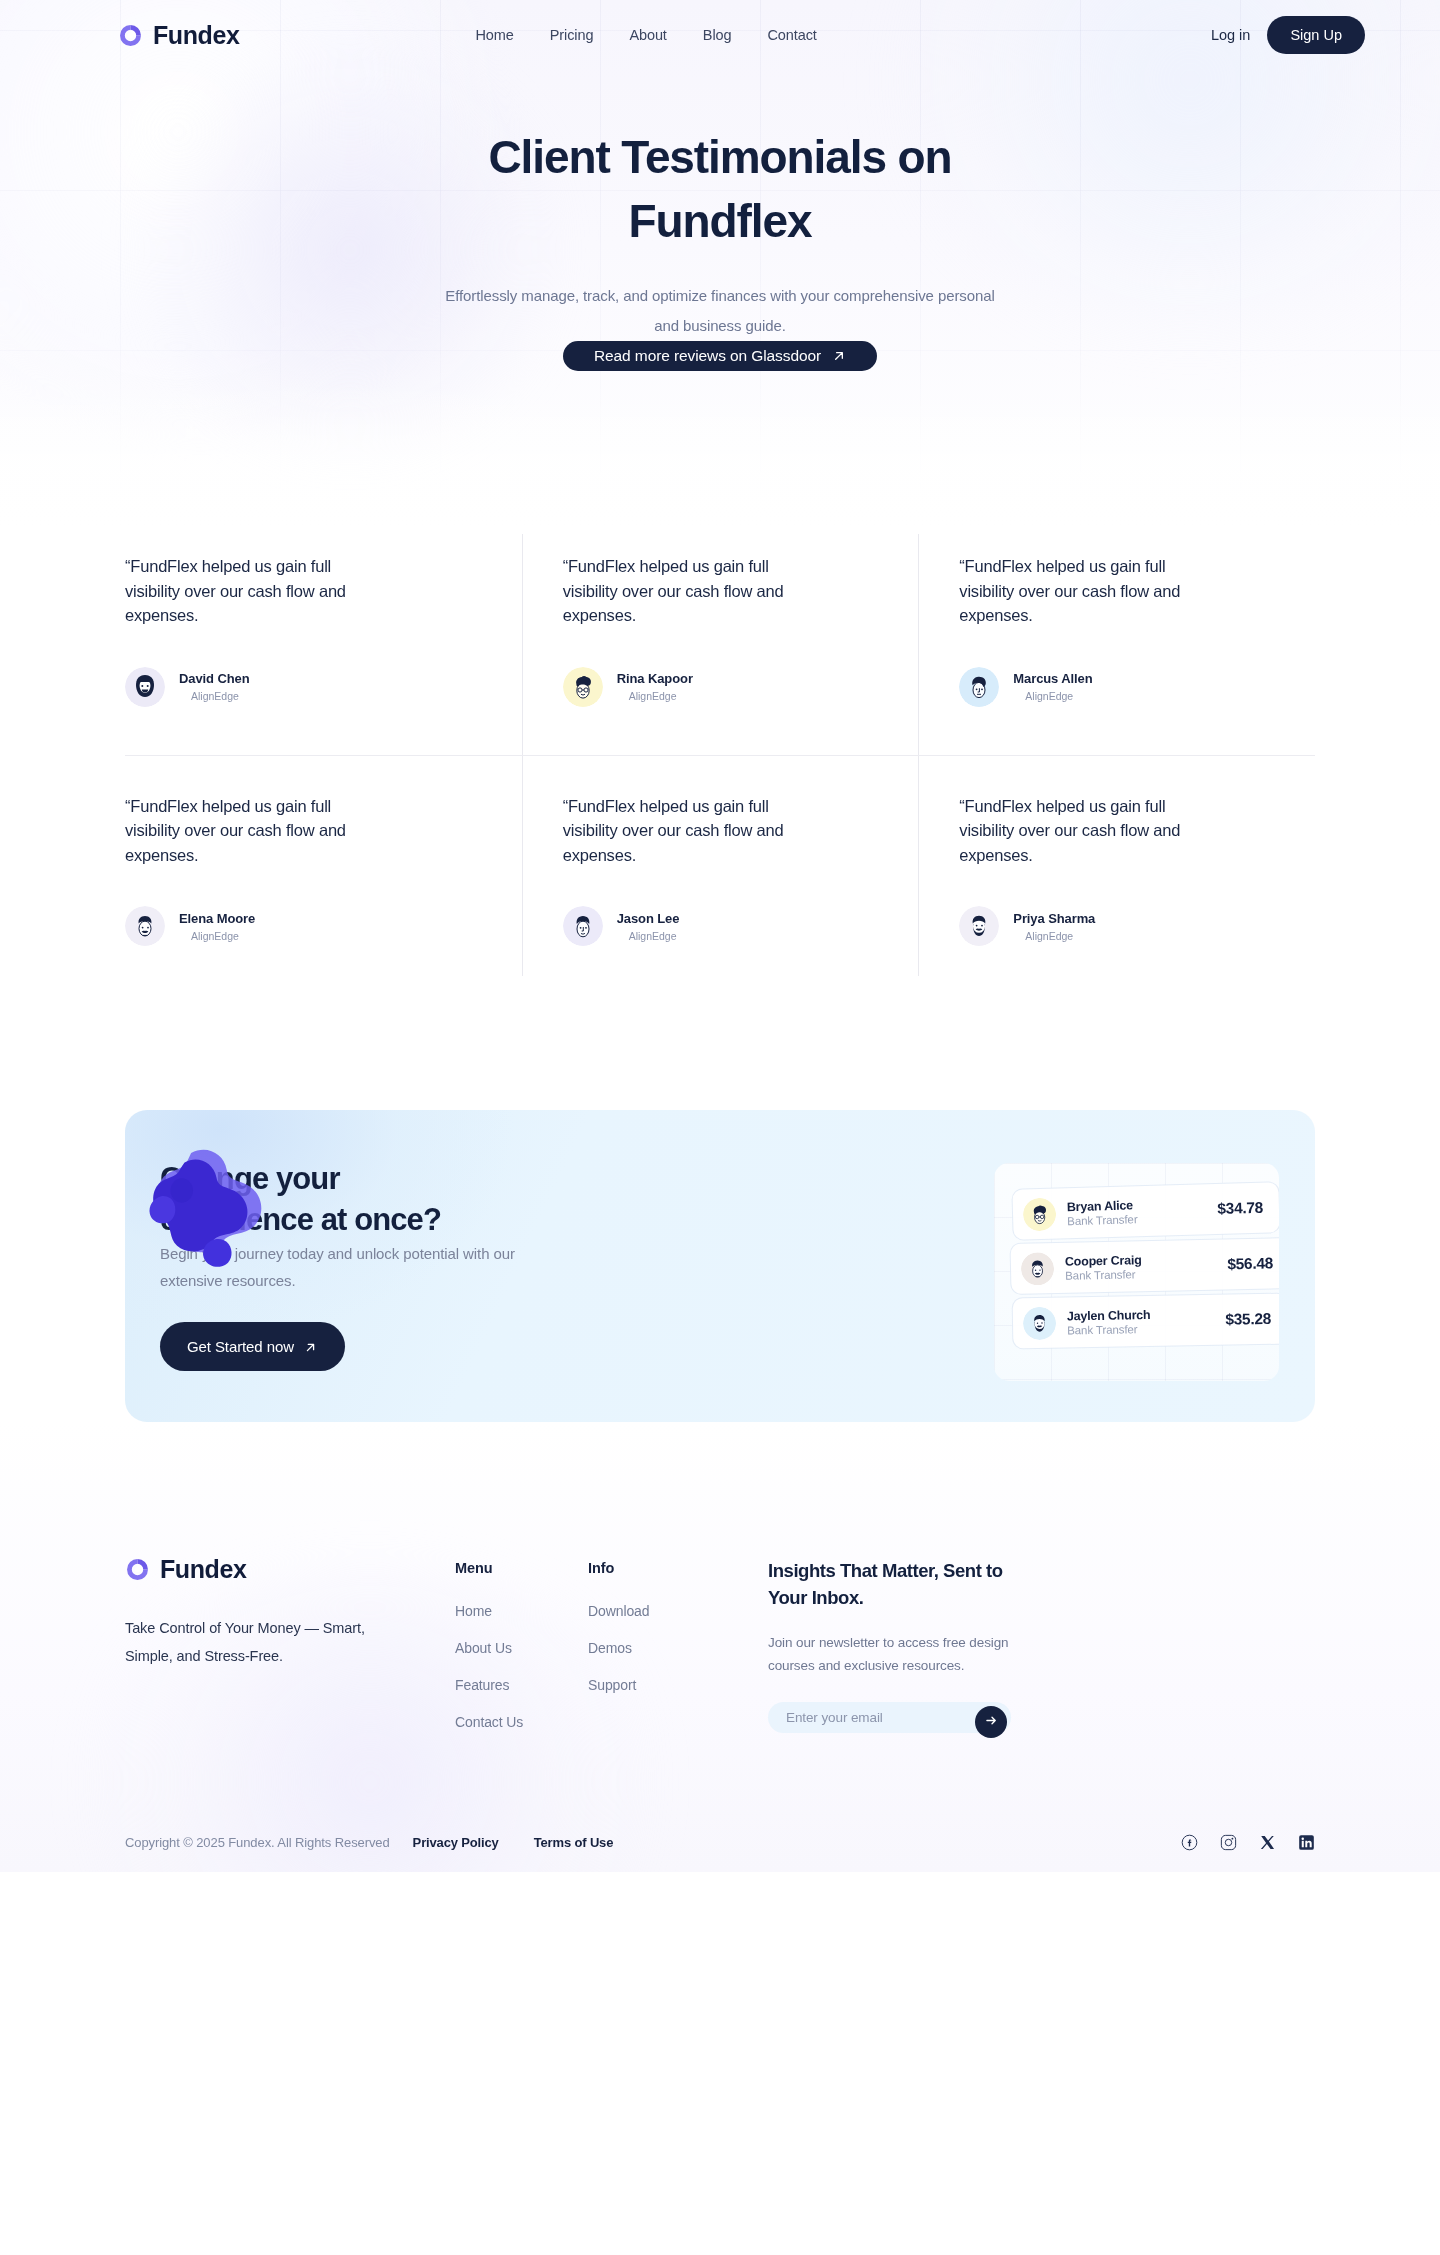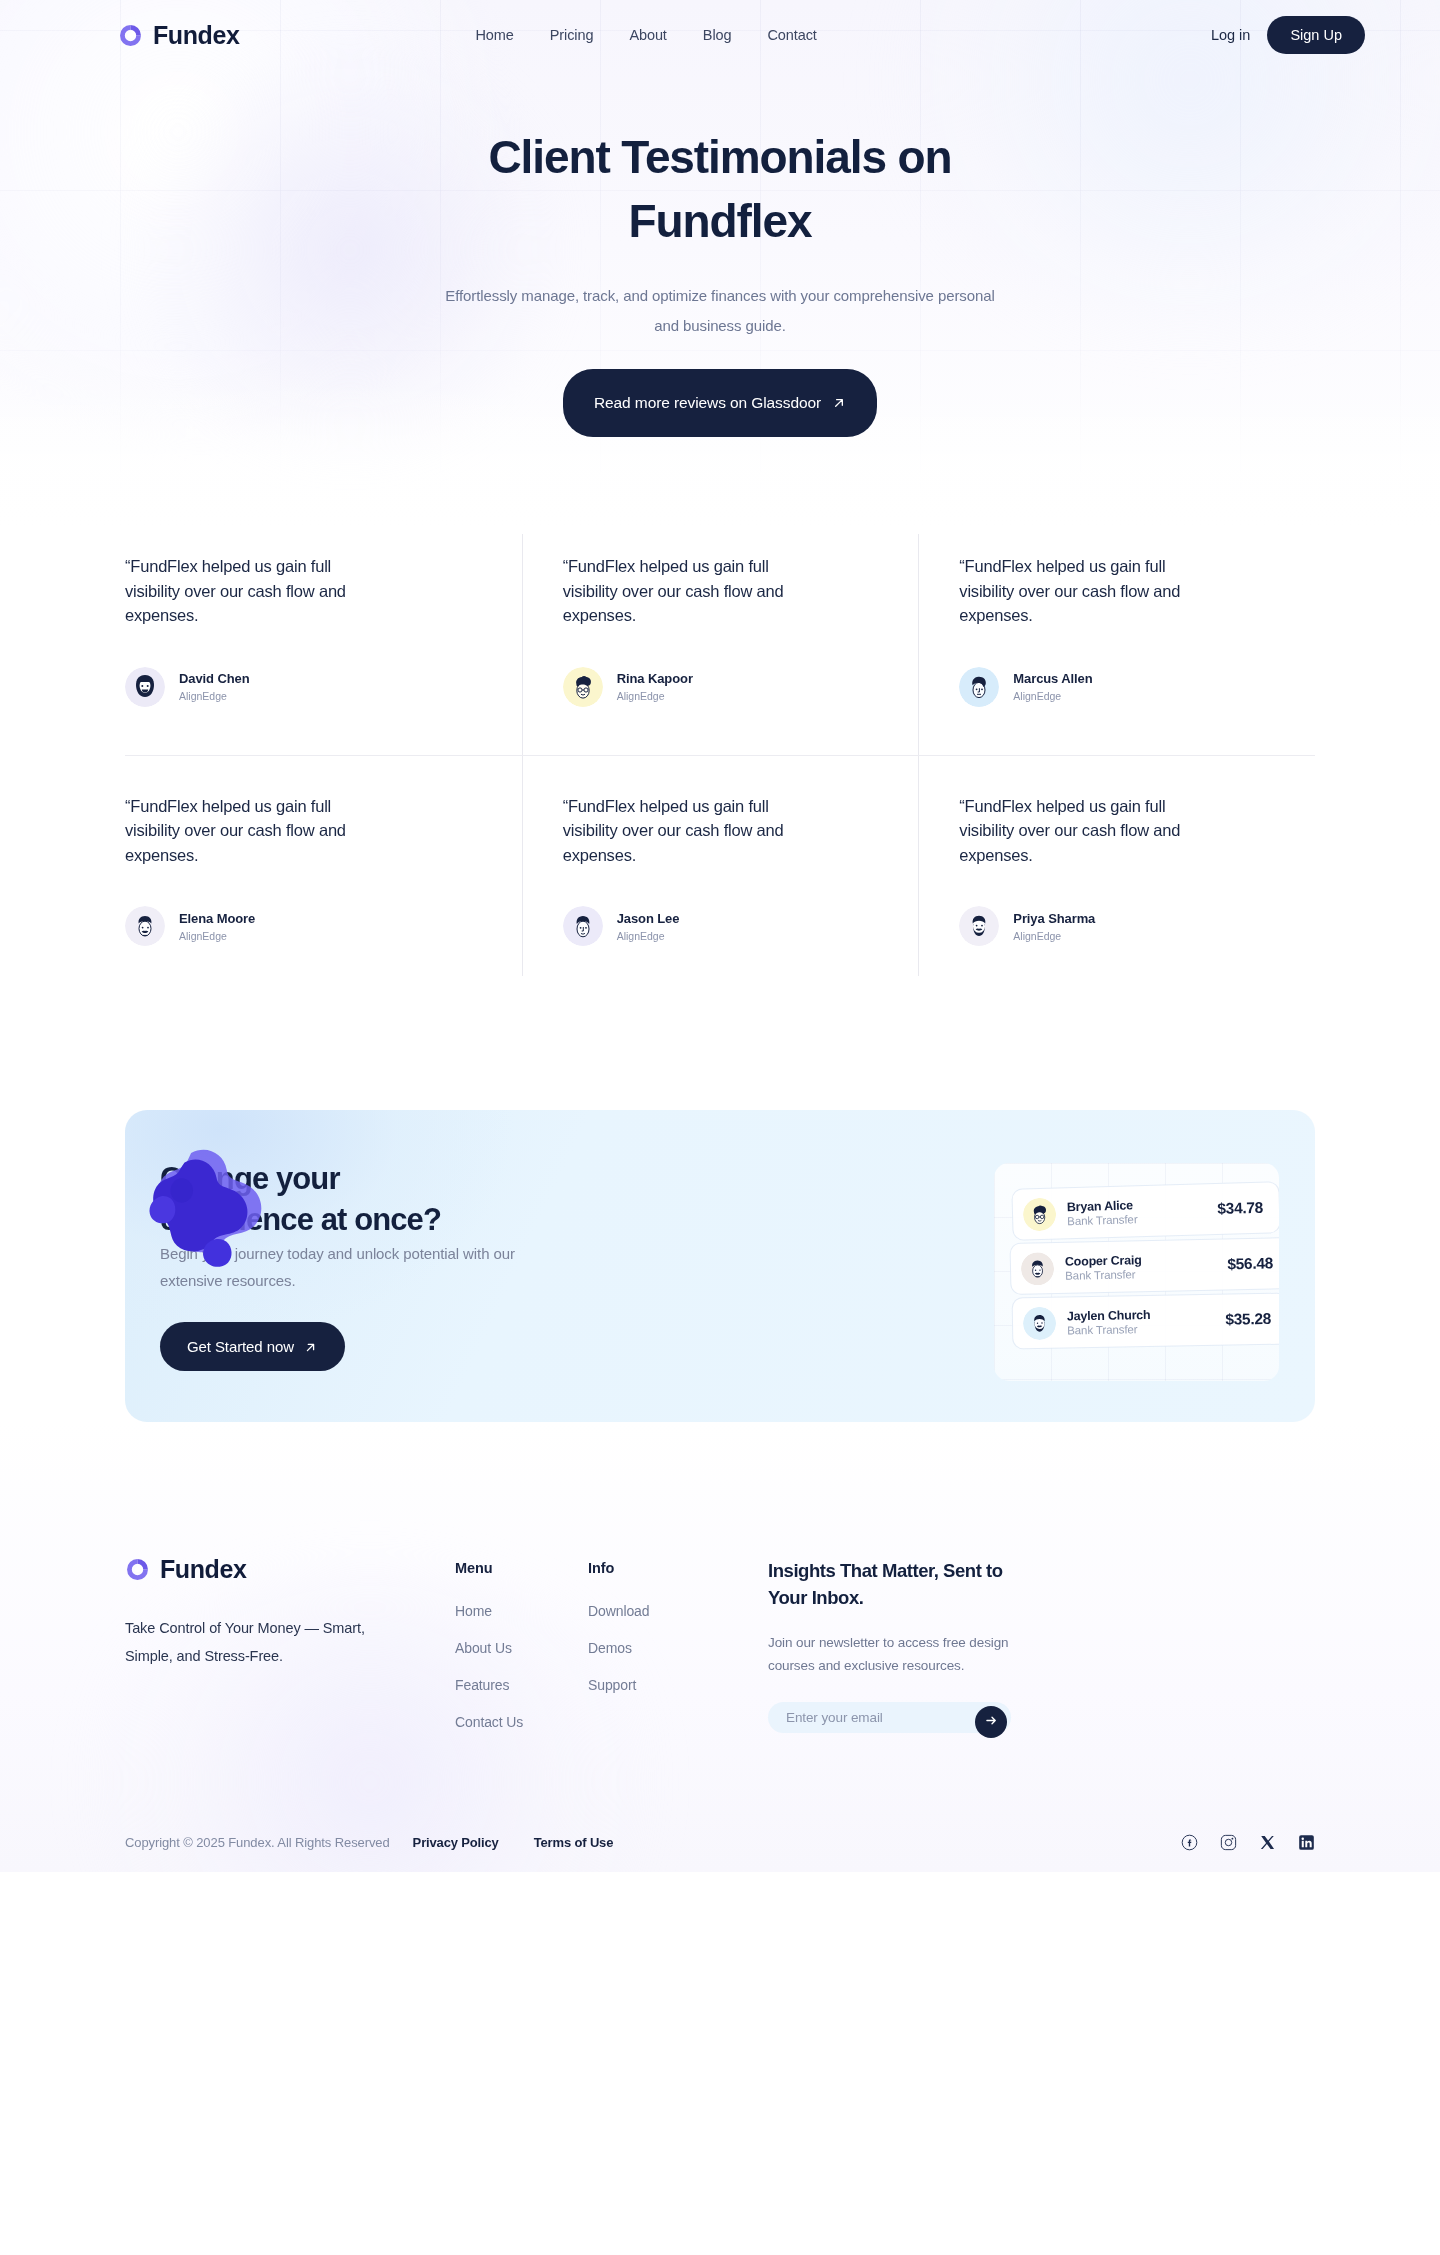--- a/index.html
+++ b/index.html
@@ -138,29 +138,28 @@
   }
   .hero-sub {
     margin: 28px auto 0;
     max-width: 560px;
     font-size: 15px;
     line-height: 30px;
     color: #6d7793;
     letter-spacing: -0.1px;
   }
   .hero-cta {
-    margin-top: 28px;
     display: inline-flex;
     align-items: center;
     gap: 11px;
     background: #16213f;
     color: #ffffff;
     border: none;
     border-radius: 30px;
-    padding: 25px 31px;
+    padding: 6px 31px;
     font-size: 15.5px;
     font-family: inherit;
     letter-spacing: -0.1px;
     cursor: pointer;
   }
   .arrow-ne { display: inline-block; width: 14px; height: 14px; }
 
   
   .testimonials {
     position: relative;
@@ -218,20 +217,21 @@
     font-size: 13px;
     font-weight: 700;
     color: #16213f;
     letter-spacing: -0.1px;
   }
   .t-company {
     margin-top: 4px;
     font-size: 10.5px;
     color: #8b93ab;
     letter-spacing: 0px;
+    margin-left: 12px;
   }
 
   
   .cta-section { padding: 116px 0 0; }
   .cta-card {
     position: relative;
     width: 1190px;
     height: 312px;
     margin: 0 auto;
     border-radius: 22px;

